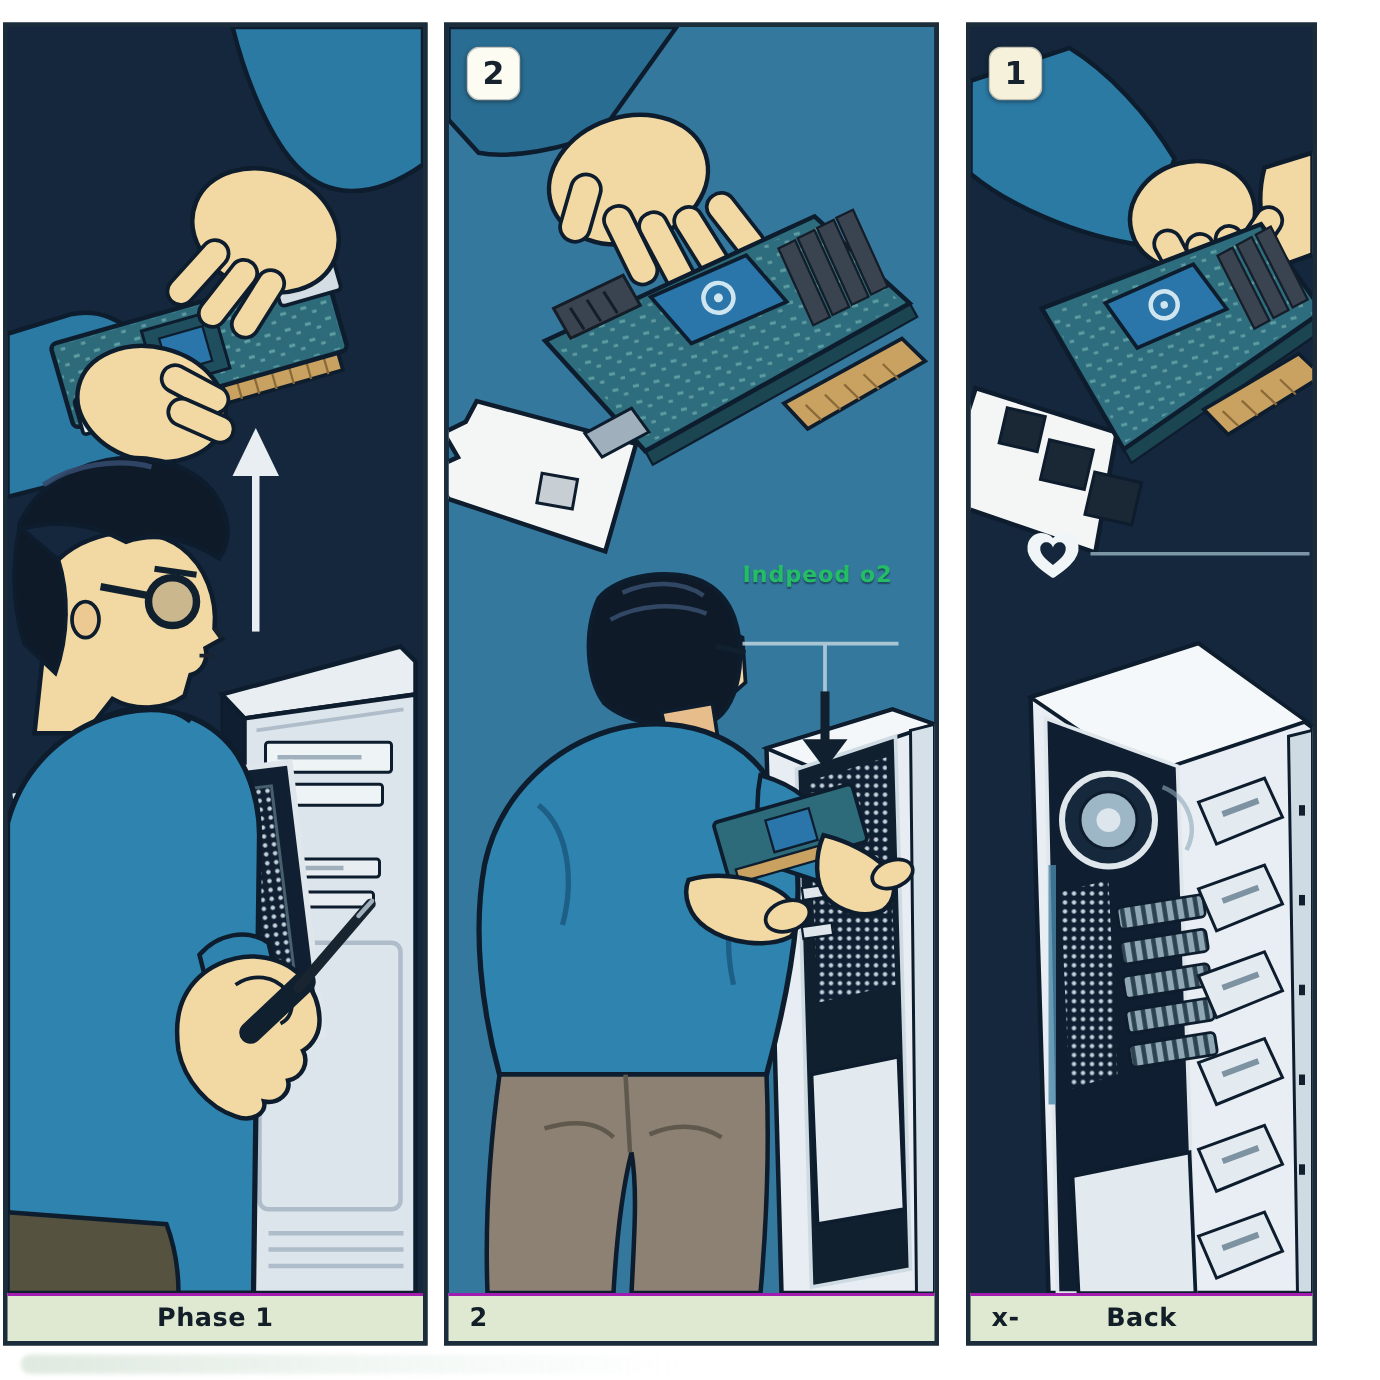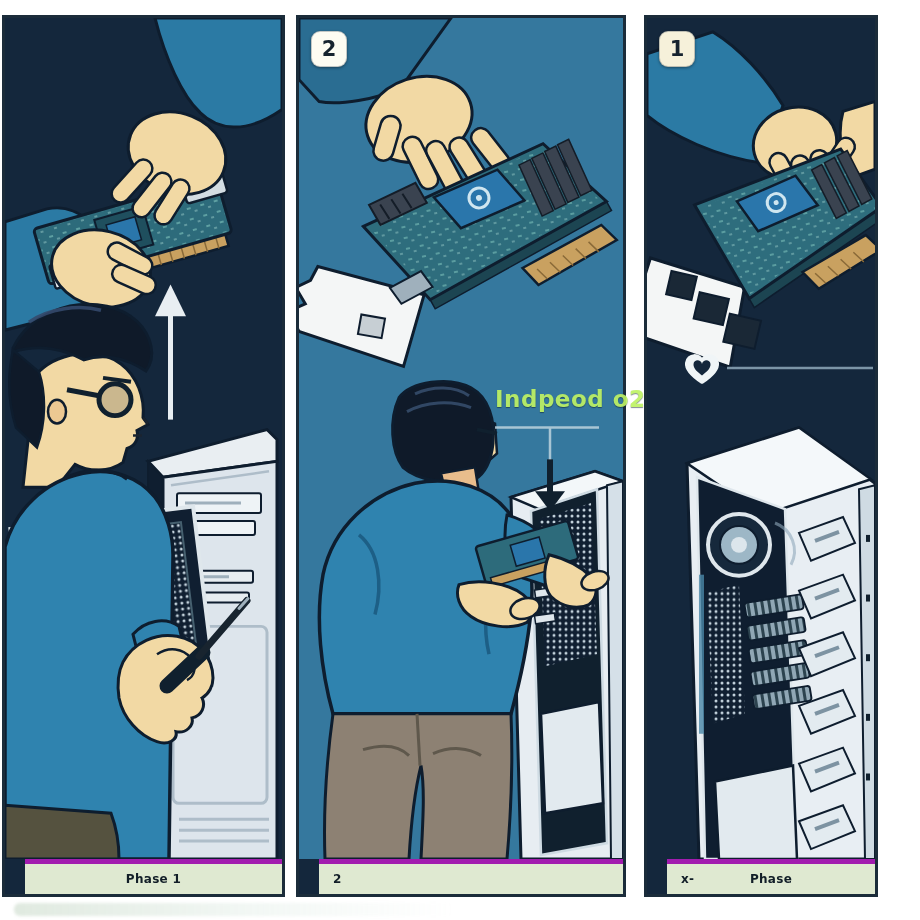--- a/index.html
+++ b/index.html
@@ -5,32 +5,32 @@
   html,body{margin:0;padding:0;background:#ffffff;}
   .canvas{position:relative;width:920px;height:920px;background:#ffffff;overflow:hidden;
           font-family:"DejaVu Sans",sans-serif;}
   figure.panel{position:absolute;top:15px;height:882px;margin:0;box-sizing:border-box;
           border:3px solid #1b2c3a;background:#14273c;display:flex;flex-direction:column;}
   .p1{left:2px;width:283px;}
   .p2{left:296px;width:330px;background:#35789e;}
   .p3{left:644px;width:234px;}
   .scene{flex:1;position:relative;overflow:hidden;}
   .scene svg{width:100%;height:100%;display:block;}
-  figcaption.caption{height:30px;border-top:5px solid #a21caf;background:#dfe9d1;position:relative;
-          display:flex;align-items:center;font-weight:700;font-size:12px;color:#121e28;
-          font-family:"DejaVu Sans",sans-serif;letter-spacing:.3px;margin-left:20px;}
+  figcaption.caption{height:30px;border-top:2px solid #a21caf;background:#dfe9d1;position:relative;
+          display:flex;align-items:center;font-weight:700;font-size:17px;color:#121e28;
+          font-family:"DejaVu Sans",sans-serif;letter-spacing:.3px;}
   .cap-left{padding-left:14px;min-width:18px;position:relative;z-index:2;}
   .cap-center{position:absolute;left:0;right:0;text-align:center;z-index:1;}
   .badge{position:absolute;top:13px;left:12px;width:34px;height:34px;border-radius:9px;
           background:#fdfcf2;display:flex;align-items:center;justify-content:center;
           font-weight:700;font-size:21px;color:#16232e;box-shadow:0 1px 3px rgba(0,0,0,.4);
           border:1px solid rgba(25,40,60,.25);z-index:5;}
   .p3 .badge{background:#f6f1da;}
-  .annotation{position:absolute;left:196px;top:368px;font-weight:700;font-size:23px;
-          color:#bef264;opacity:.92;letter-spacing:.5px;white-space:nowrap;z-index:4;
+  .annotation{position:absolute;left:196px;top:356px;font-weight:700;font-size:15px;
+          color:#22c55e;opacity:.92;letter-spacing:.5px;white-space:nowrap;z-index:4;
           text-shadow:0 1px 1px rgba(10,25,40,.55);}
   .smudge{position:absolute;left:14px;top:903px;width:440px;height:13px;border-radius:6px;
           background:linear-gradient(90deg,rgba(142,178,142,.28),rgba(170,205,185,.15) 55%,rgba(200,220,200,0));
           filter:blur(1.5px);}
 </style>
 </head>
 <body>
 
 <div class="canvas">
 
@@ -356,18 +356,18 @@
               <rect x="219" y="580" width="4" height="7"></rect>
             <rect x="219" y="640" width="4" height="7"></rect>
               <rect x="219" y="700" width="4" height="7"></rect>
             <rect x="219" y="760" width="4" height="7"></rect>
           </g>
         </g>
       </svg>
     </div>
     <figcaption class="caption">
       <span class="cap-left">x-</span>
-      <span class="cap-center">Phase</span>
+      <span class="cap-center">Back</span>
     </figcaption>
   </figure>
 
   <div class="smudge"></div>
 </div>
 
 </body></html>

